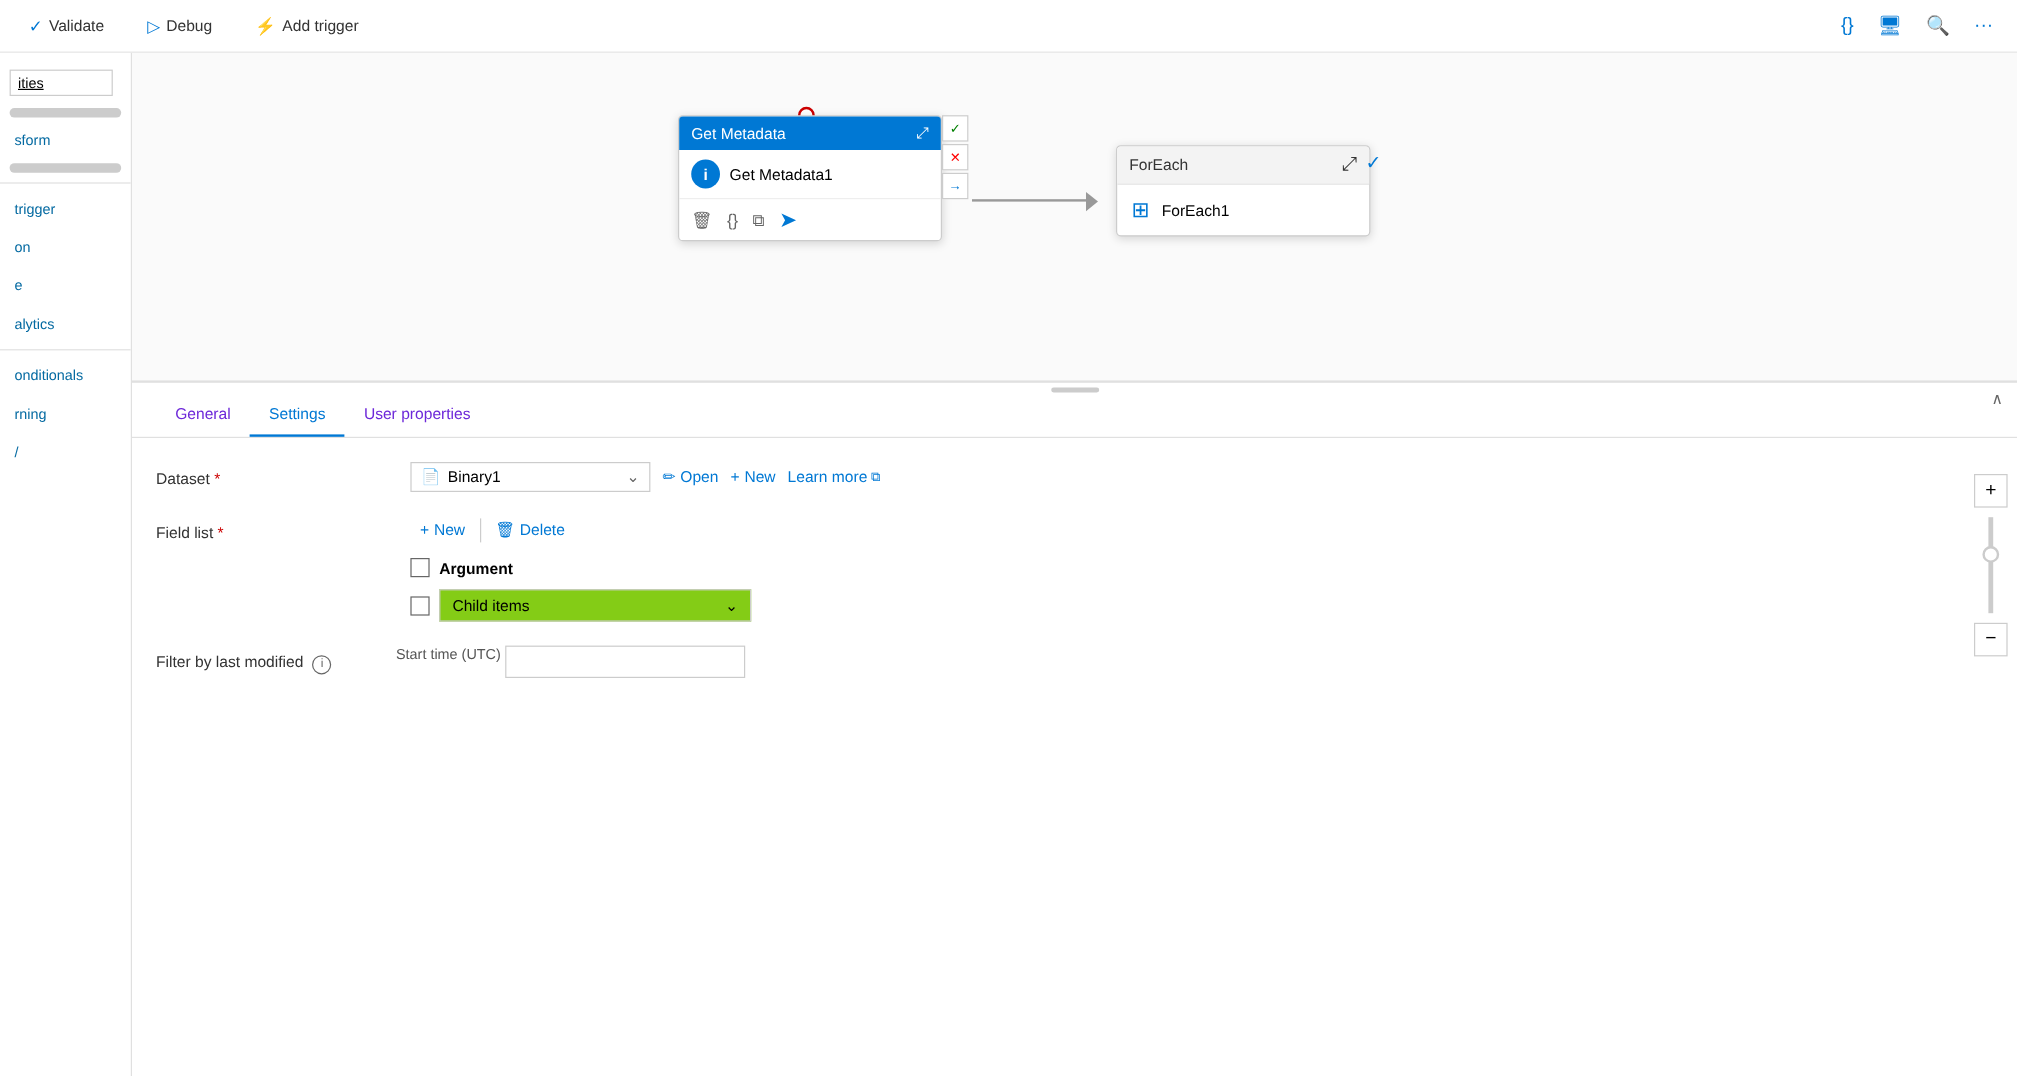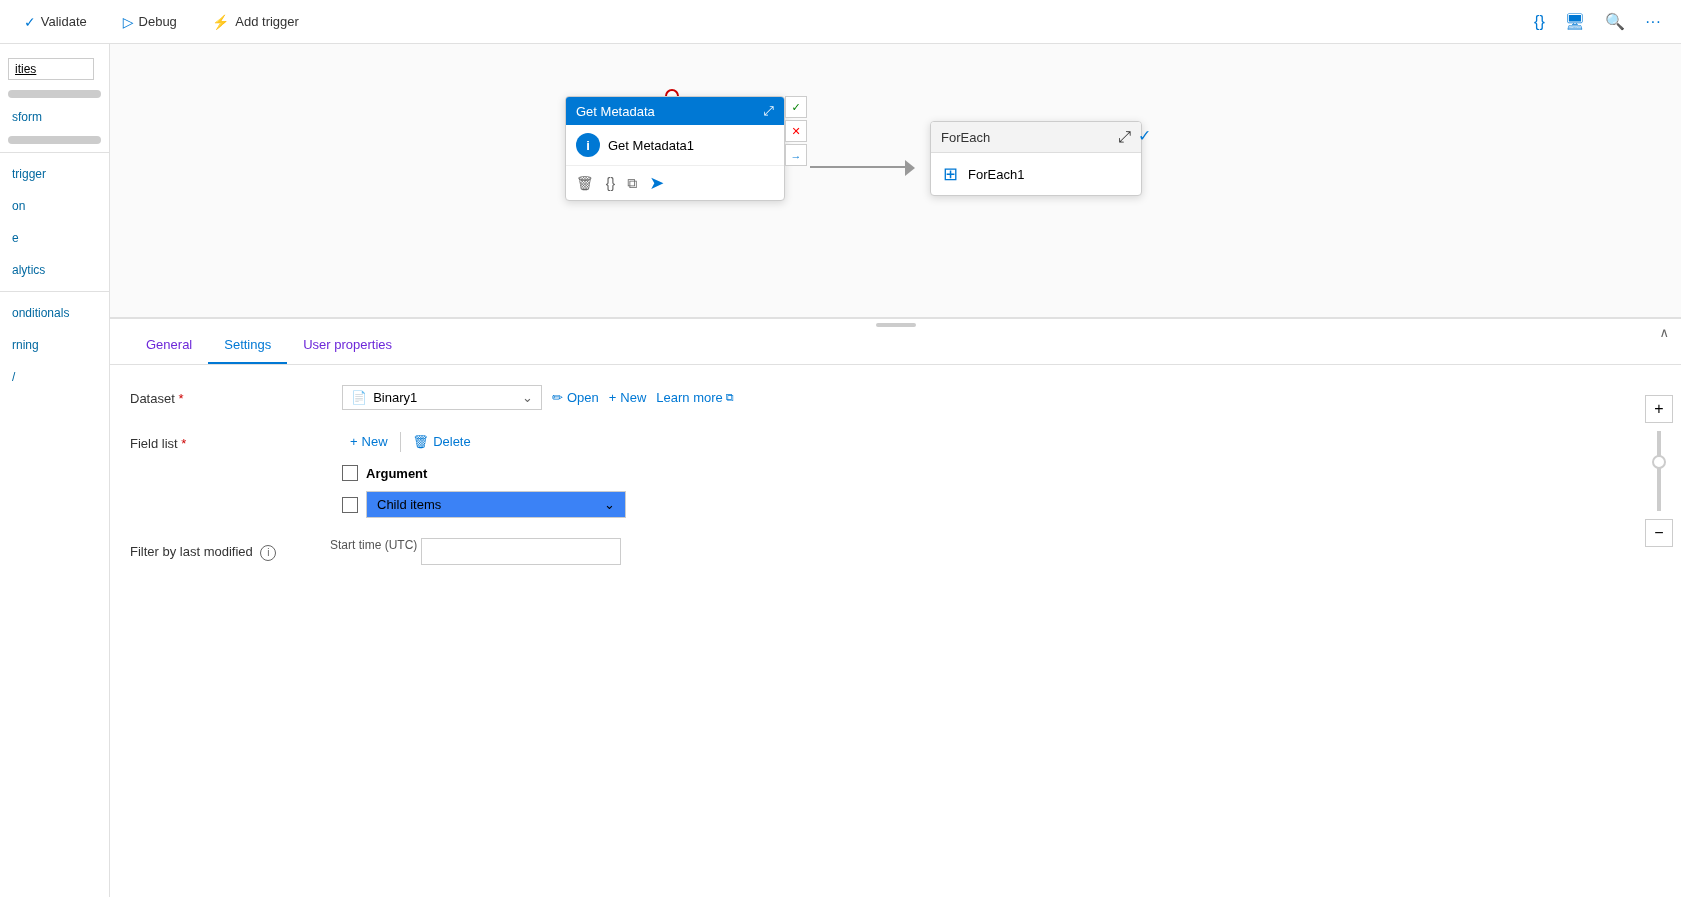--- a/index.html
+++ b/index.html
@@ -196,21 +196,21 @@
     
     .argument-row { display: flex; align-items: flex-end; gap: 8px; margin-bottom: 10px; }
     .checkbox-custom {
       width: 16px; height: 16px; border: 1px solid #666; background: #fff; flex-shrink: 0; cursor: pointer;
     }
 
     
     .child-items-row { display: flex; align-items: center; gap: 8px; }
     .child-items-dropdown {
       display: flex; align-items: center; border: 1px solid #ccc; padding: 5px 10px;
-      min-width: 260px; background: #3b82f6; cursor: pointer; justify-content: space-between;
+      min-width: 260px; background: #84cc16; cursor: pointer; justify-content: space-between;
     }
 
     
     .filter-row { display: flex; align-items: flex-start; gap: 20px; }
     .filter-label { width: 180px; font-size: 13px; color: #333; padding-top: 6px; flex-shrink: 0; }
     .filter-inputs { display: flex; gap: 20px; }
     .filter-group { display: flex; flex-direction: row; gap: 4px; }
     .filter-group-label { font-size: 12px; color: #555; }
     .filter-input { border: 1px solid #ccc; padding: 5px 8px; width: 200px; font-size: 13px; }
 

